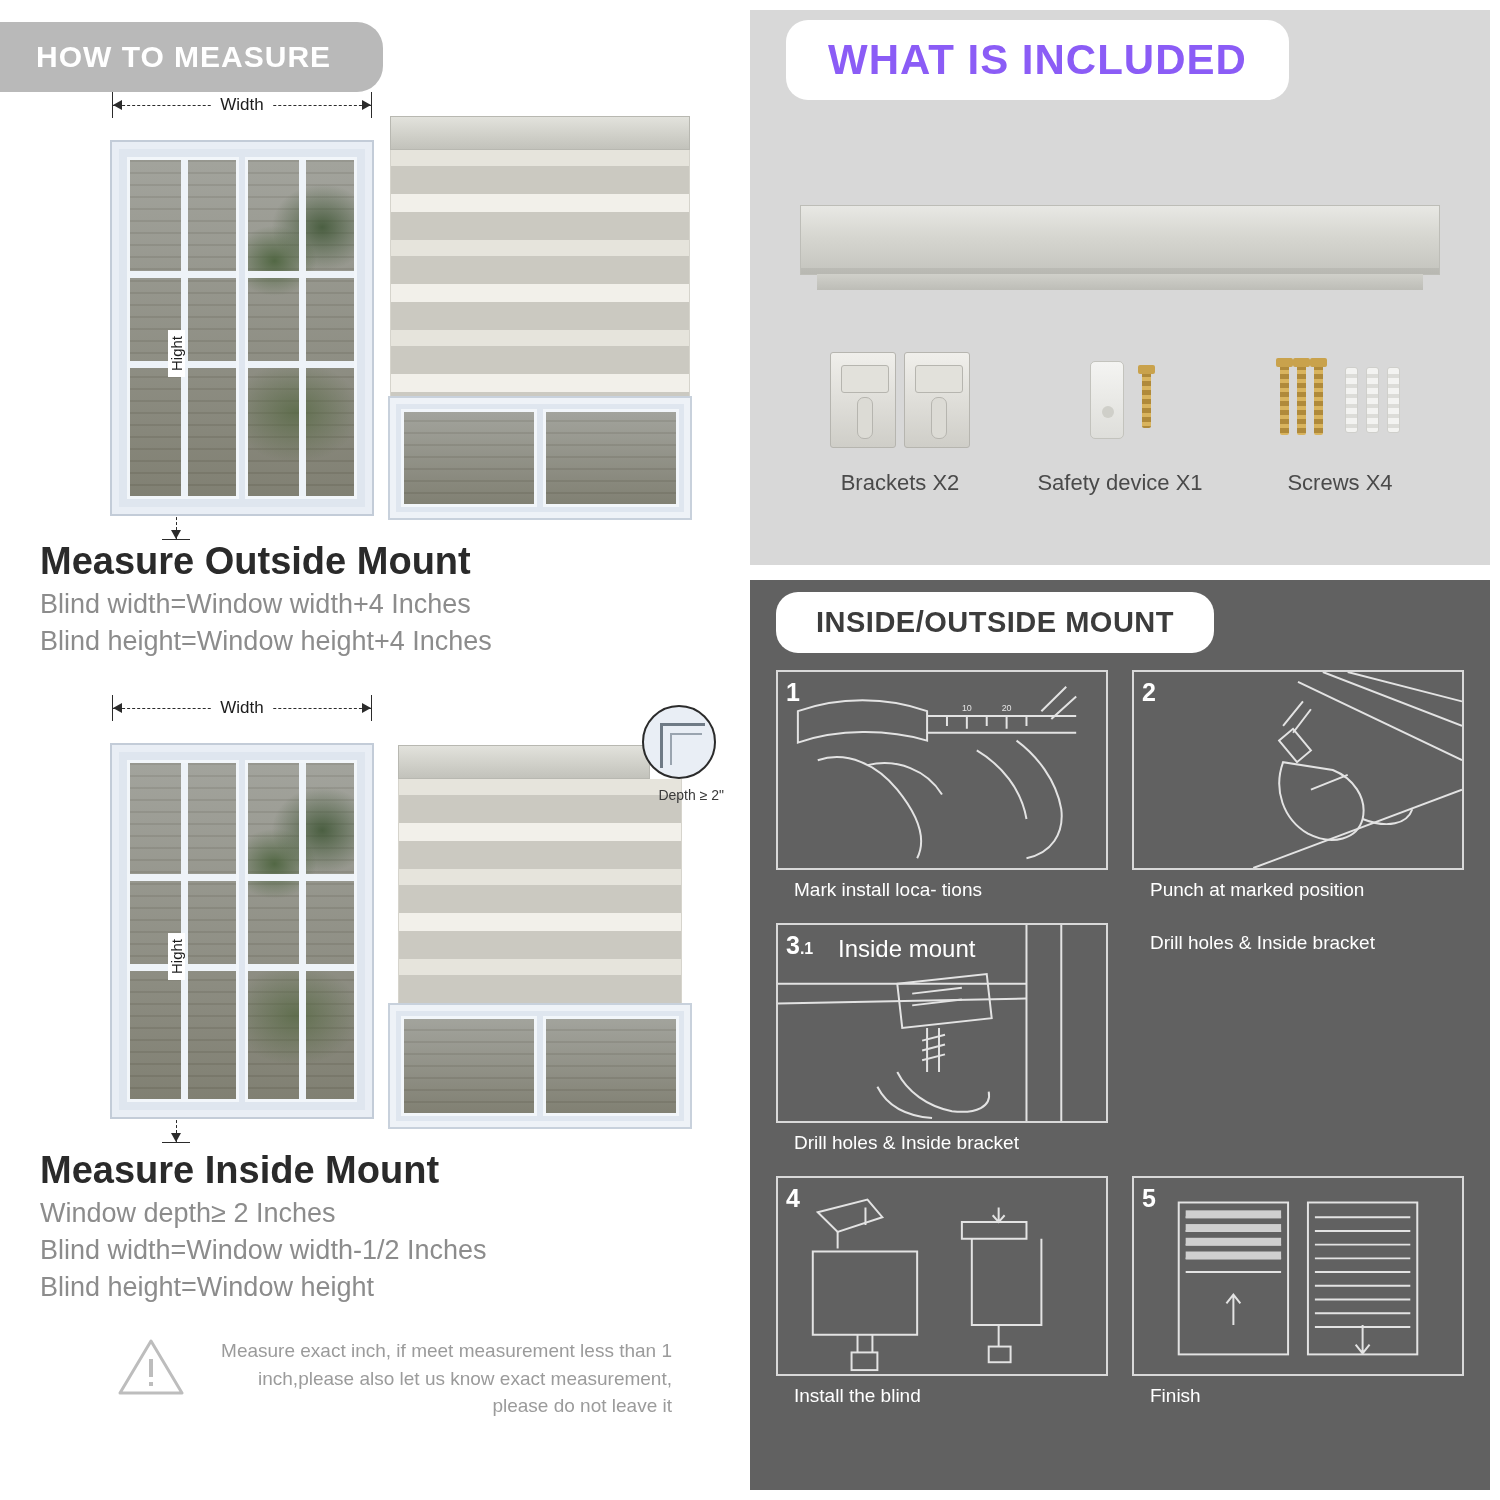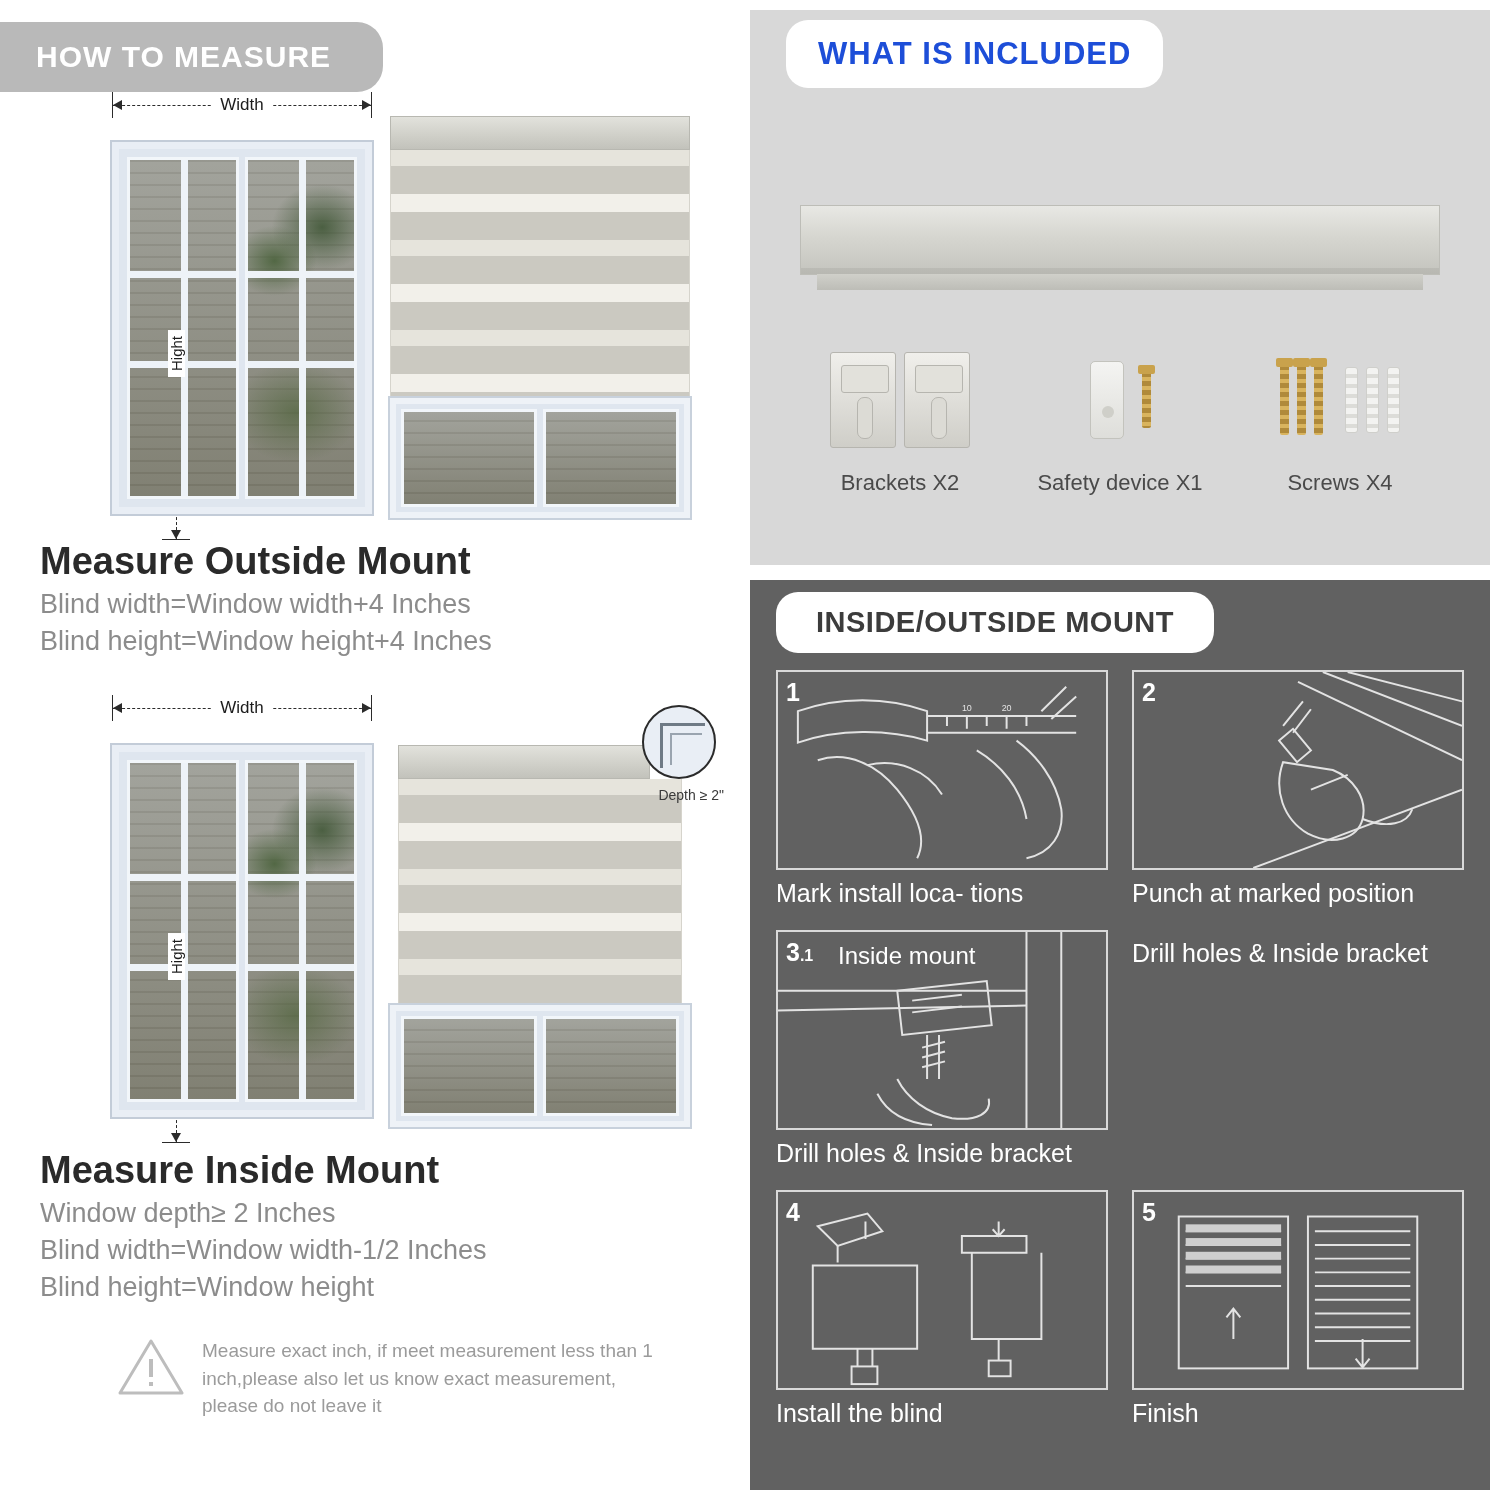--- a/index.html
+++ b/index.html
@@ -225,39 +225,39 @@
   }
   .warn-tri {
     width: 0; height: 0;
     border-left: 33px solid transparent;
     border-right: 33px solid transparent;
     border-bottom: 58px solid transparent;
     position: relative;
     flex: none;
   }
   .warn-tri svg { position: absolute; left: -33px; top: 0; }
-  .warn-text { font-size: 19px; color: #9b9b9b; line-height: 1.45; }
+  .warn-text { font-size: 19px; color: #9b9b9b; line-height: 1.45; text-align: right; }
 
   
   .right-col { width: 760px; height: 1500px; position: relative; }
 
   .included-panel {
     position: absolute; left: 10px; top: 10px;
     width: 740px; height: 555px;
     background: #d8d8d8;
   }
   .tab-white {
     position: absolute; left: 36px; top: 10px;
     background: #ffffff;
     border-radius: 22px;
-    padding: 16px 32px;
-    font-size: 31px;
+    padding: 16px 42px;
+    font-size: 42px;
     font-weight: bold;
     letter-spacing: 1px;
-    color: #1d4ed8;
+    color: #8b5cf6;
   }
   .included-title {
     position: absolute; left: 0; right: 0; top: 130px;
     text-align: center;
     font-size: 27px; color: #5a5a5a;
   }
   .headrail {
     position: absolute; left: 50px; right: 50px; top: 195px;
     height: 70px;
     background: linear-gradient(180deg,#e8e8e4 0%,#d6d6d0 45%,#c4c4be 100%);
@@ -348,21 +348,21 @@
   .step-num {
     position: absolute; left: 8px; top: 6px;
     font-size: 25px; font-weight: bold; color: #ffffff;
     z-index: 3;
   }
   .step-num .sub { font-size: 16px; }
   .step-inline {
     position: absolute; left: 60px; top: 10px;
     font-size: 24px; color: #ffffff; z-index: 3;
   }
-  .step-cap { font-size: 25px; margin-top: 9px; color: #ffffff; }
+  .step-cap { font-size: 19px; margin-top: 9px; color: #ffffff; margin-left: 18px; }
   .sketch { position: absolute; inset: 0; }
   .sketch svg { width: 100%; height: 100%; display: block; }
 </style>
 </head>
 <body>
 
 <div class="page">
 
   <div class="left-col">
 

